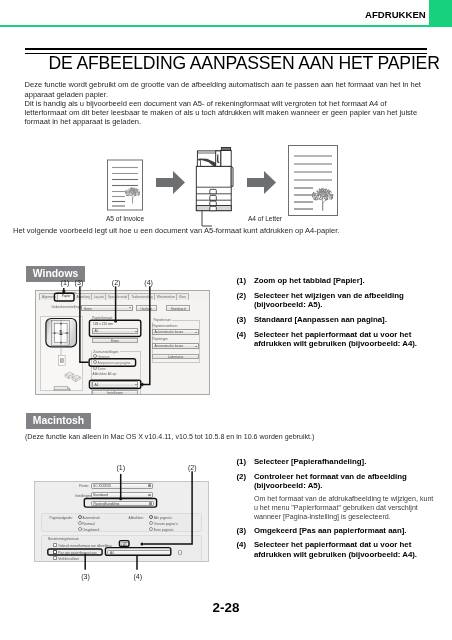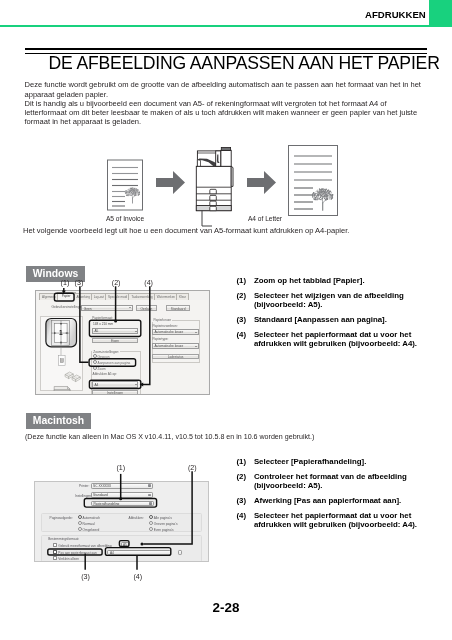--- a/index.html
+++ b/index.html
@@ -8,21 +8,21 @@
   
   .hdr-rule{position:absolute;left:0;top:25px;width:452px;height:2px;background:#18d17e;}
   .hdr-block{position:absolute;left:429px;top:0;width:23px;height:27px;background:#18d17e;}
   .hdr-title{position:absolute;left:365px;top:9px;font-size:9.6px;font-weight:bold;letter-spacing:0px;}
   
   .t-rule1{position:absolute;left:25px;top:48px;width:402px;height:2px;background:#000;}
   .t-rule2{position:absolute;left:25px;top:52.5px;width:402px;height:1.6px;background:#000;}
   .page-title{position:absolute;left:24.6px;top:53px;font-size:17.6px;font-weight:normal;letter-spacing:-0.18px;margin-left:24px;}
   
   .intro{position:absolute;left:24.5px;top:71px;width:410px;font-size:7.56px;line-height:9.28px;color:#231f20;white-space:pre-line;}
-  .caption{position:absolute;left:23px;top:227px;width:410px;font-size:7.56px;line-height:8.75px;color:#231f20;}
+  .caption{position:absolute;left:13px;top:227px;width:410px;font-size:7.56px;line-height:8.75px;color:#231f20;}
 
   
   .figure{position:absolute;left:0;top:0px;width:452px;height:240px;}
   .fig-label{position:absolute;font-size:6.6px;color:#231f20;text-align:center;}
 
   
   .wdlg{position:absolute;left:34.7px;top:289.6px;width:173px;height:103px;background:#f2f1f0;
         border:1px solid #a9a9a9;overflow:hidden;font-size:3.2px;color:#6a6a6a;
         font-family:"Liberation Sans",sans-serif;}
   .wdlg-tabs{position:absolute;left:1px;top:1px;width:171px;height:8px;border-bottom:0.6px solid #9b9b9b;}
@@ -605,25 +605,28 @@
   <div class="steps" style="top:457px;">
     <div class="step">
         <div class="n">(1)</div>
         <div class="tx">Selecteer [Papierafhandeling].</div>
       </div>
     <div class="step">
         <div class="n">(2)</div>
         <div>
           <div class="tx">Controleer het formaat van de afbeelding
 (bijvoorbeeld: A5).</div>
+          <div class="substep">Om het formaat van de afdrukafbeelding te wijzigen, kunt
+u het menu "Papierformaat" gebruiken dat verschijnt
+wanneer [Pagina-instelling] is geselecteerd.</div>
         </div>
       </div>
     <div class="step">
         <div class="n">(3)</div>
-        <div class="tx">Afwerking [Pas aan papierformaat aan].</div>
+        <div class="tx">Omgekeerd [Pas aan papierformaat aan].</div>
       </div>
     <div class="step">
         <div class="n">(4)</div>
         <div class="tx">Selecteer het papierformaat dat u voor het
 afdrukken wilt gebruiken (bijvoorbeeld: A4).</div>
       </div>
   </div>
 
   <div class="wdlg">
     <div class="wdlg-tabs">

